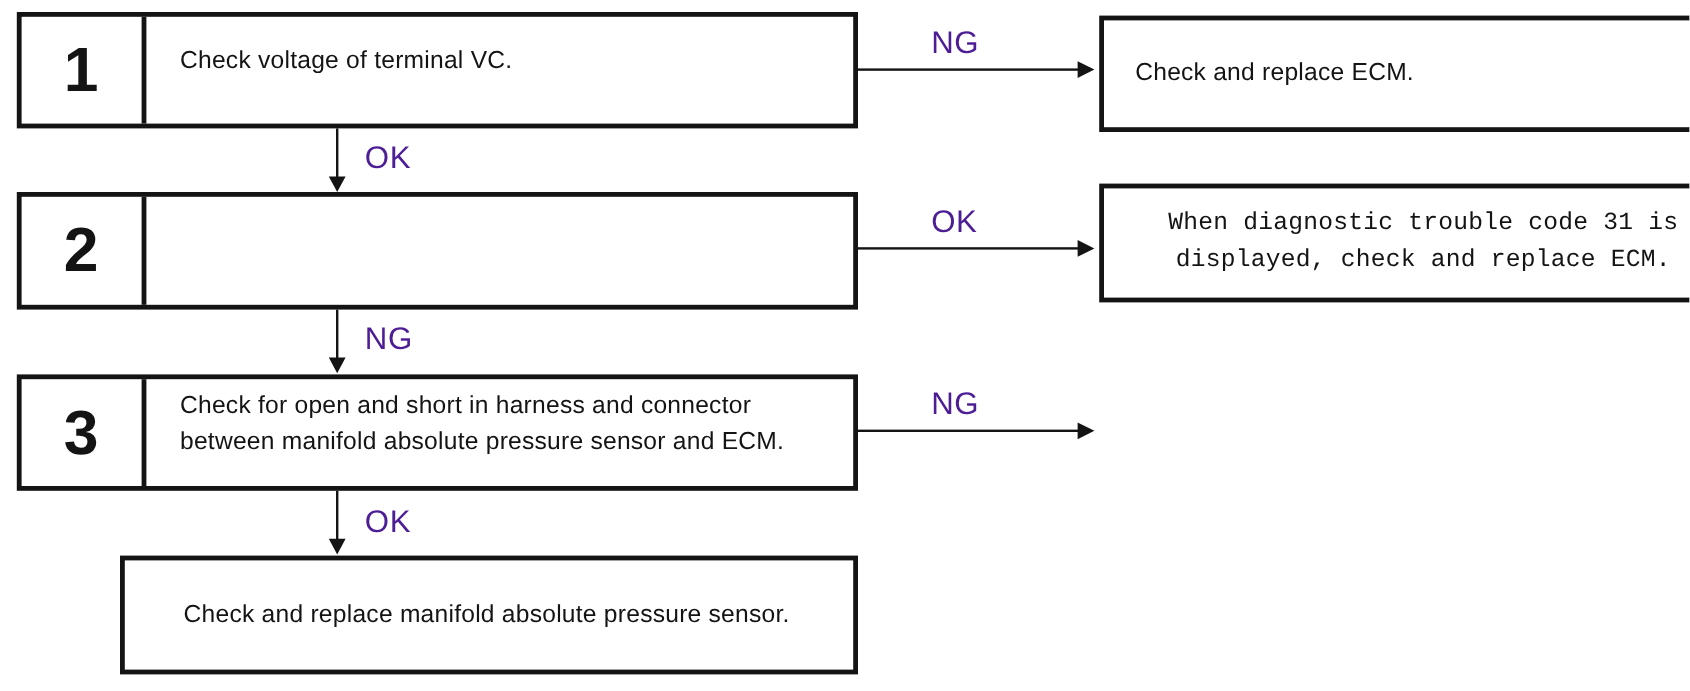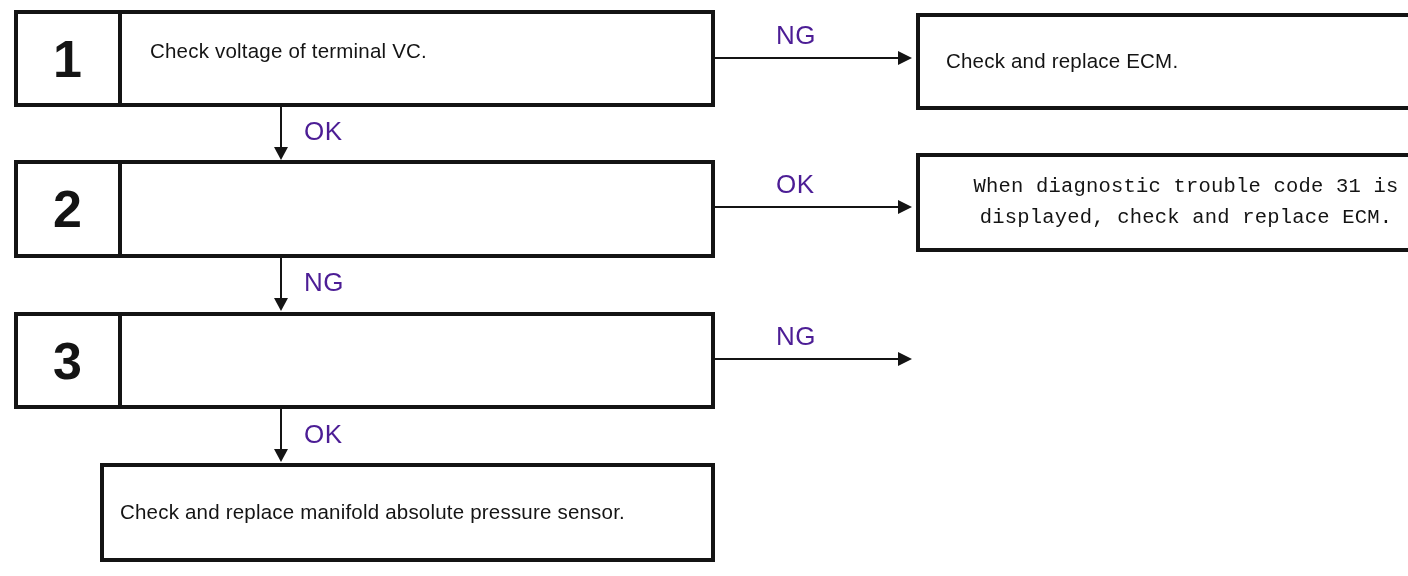--- a/index.html
+++ b/index.html
@@ -59,21 +59,21 @@
   .result-text {
     flex: 1;
     display: flex;
     align-items: center;
     padding: 2px 18px 2px 26px;
     font-size: 20.5px;
     line-height: 1.5;
     letter-spacing: 0.2px;
   }
 
-  #finalbox { left: 100px; top: 463px; width: 615px; height: 99px; }
+  #finalbox { left: 100px; top: 463px; width: 615px; height: 99px; padding-left: 33px; }
   .final-text {
     flex: 1;
     display: flex;
     align-items: center;
     padding: 2px 20px 2px 16px;
     font-size: 20.5px;
     line-height: 1.5;
     letter-spacing: 0.2px;
   }
 
@@ -174,20 +174,21 @@
   <div class="box result-box" id="result2">
     <div class="result-text">When diagnostic trouble code 31 is displayed, check and replace ECM.</div>
   </div>
 
   <div class="vline" id="v2line"></div>
   <div class="head-down" id="v2head"></div>
   <div class="edge-label" id="v2label">NG</div>
 
   <div class="box step-box" id="step3">
     <div class="num-cell">3</div>
+    <div class="step-text">Check for open and short in harness and connector between manifold absolute pressure sensor and ECM.</div>
   </div>
 
   <div class="hline" id="h3line"></div>
   <div class="head-right" id="h3head"></div>
   <div class="edge-label" id="h3label">NG</div>
 
 
   <div class="vline" id="v3line"></div>
   <div class="head-down" id="v3head"></div>
   <div class="edge-label" id="v3label">OK</div>

